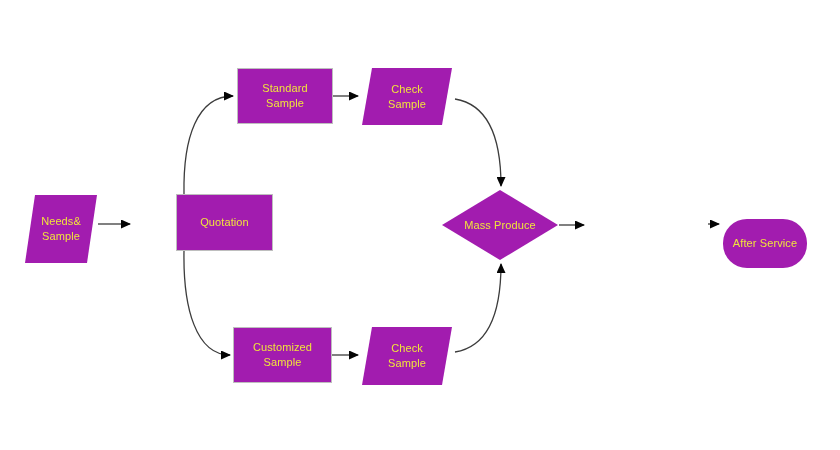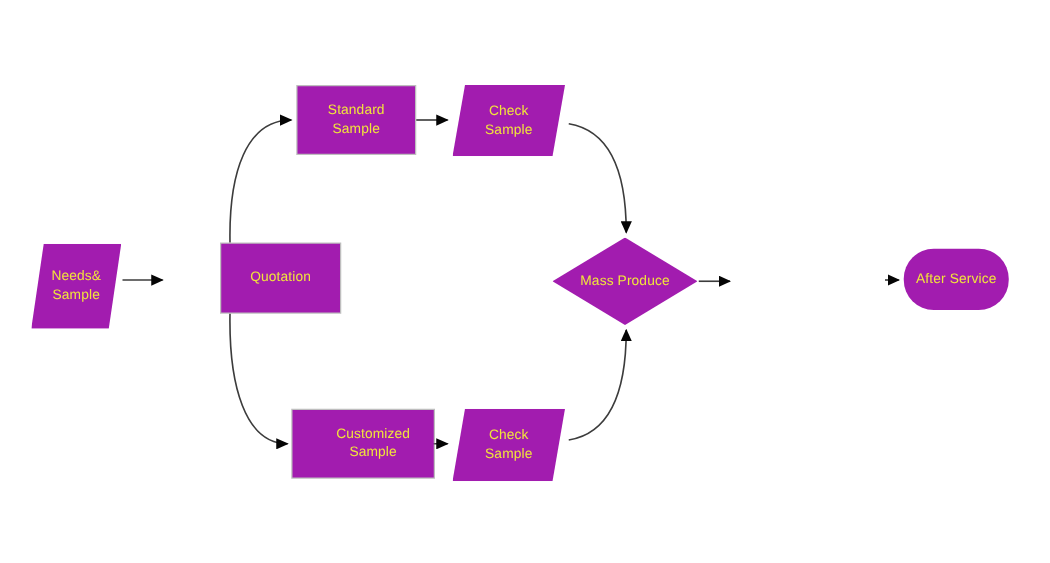--- a/index.html
+++ b/index.html
@@ -21,27 +21,27 @@
     font-size:11px;
     line-height:1.32;
     white-space:pre-line;
     letter-spacing:.1px;
   }
   .rect{box-shadow:0 0 0 1px rgba(110,110,110,.45);}
   
   .para{clip-path:polygon(10px 0, 100% 0, calc(100% - 10px) 100%, 0 100%);}
   .para-wide{clip-path:polygon(12px 0, 100% 0, calc(100% - 12px) 100%, 0 100%);}
   .diamond{clip-path:polygon(50% 0, 100% 50%, 50% 100%, 0 50%);}
-  .terminator{border-radius:24px;}
+  .terminator{border-radius:24px;margin-top:20px;}
 
   .n-needs       {left:25px;  top:195px; width:72px;  height:68px;}
   .n-quotation   {left:133px; top:195px; width:95px;  height:55px;margin-left:44px;}
   .n-standard    {left:238px; top:69px;  width:94px;  height:54px;}
   .n-check-top   {left:362px; top:68px;  width:90px;  height:57px;}
-  .n-customized  {left:234px; top:328px; width:97px;  height:54px;padding-left:16px;}
+  .n-customized  {left:234px; top:328px; width:97px;  height:54px;}
   .n-check-bot   {left:362px; top:327px; width:90px;  height:58px;}
   .n-mass        {left:442px; top:190px; width:116px; height:70px;align-items:center;}
   .n-transport   {left:585px; top:200px; width:122px; height:48px;}
   .n-after       {left:723px; top:199px; width:84px;  height:49px;}
 </style>
 </head>
 <body>
 
 <div class="canvas">
 

